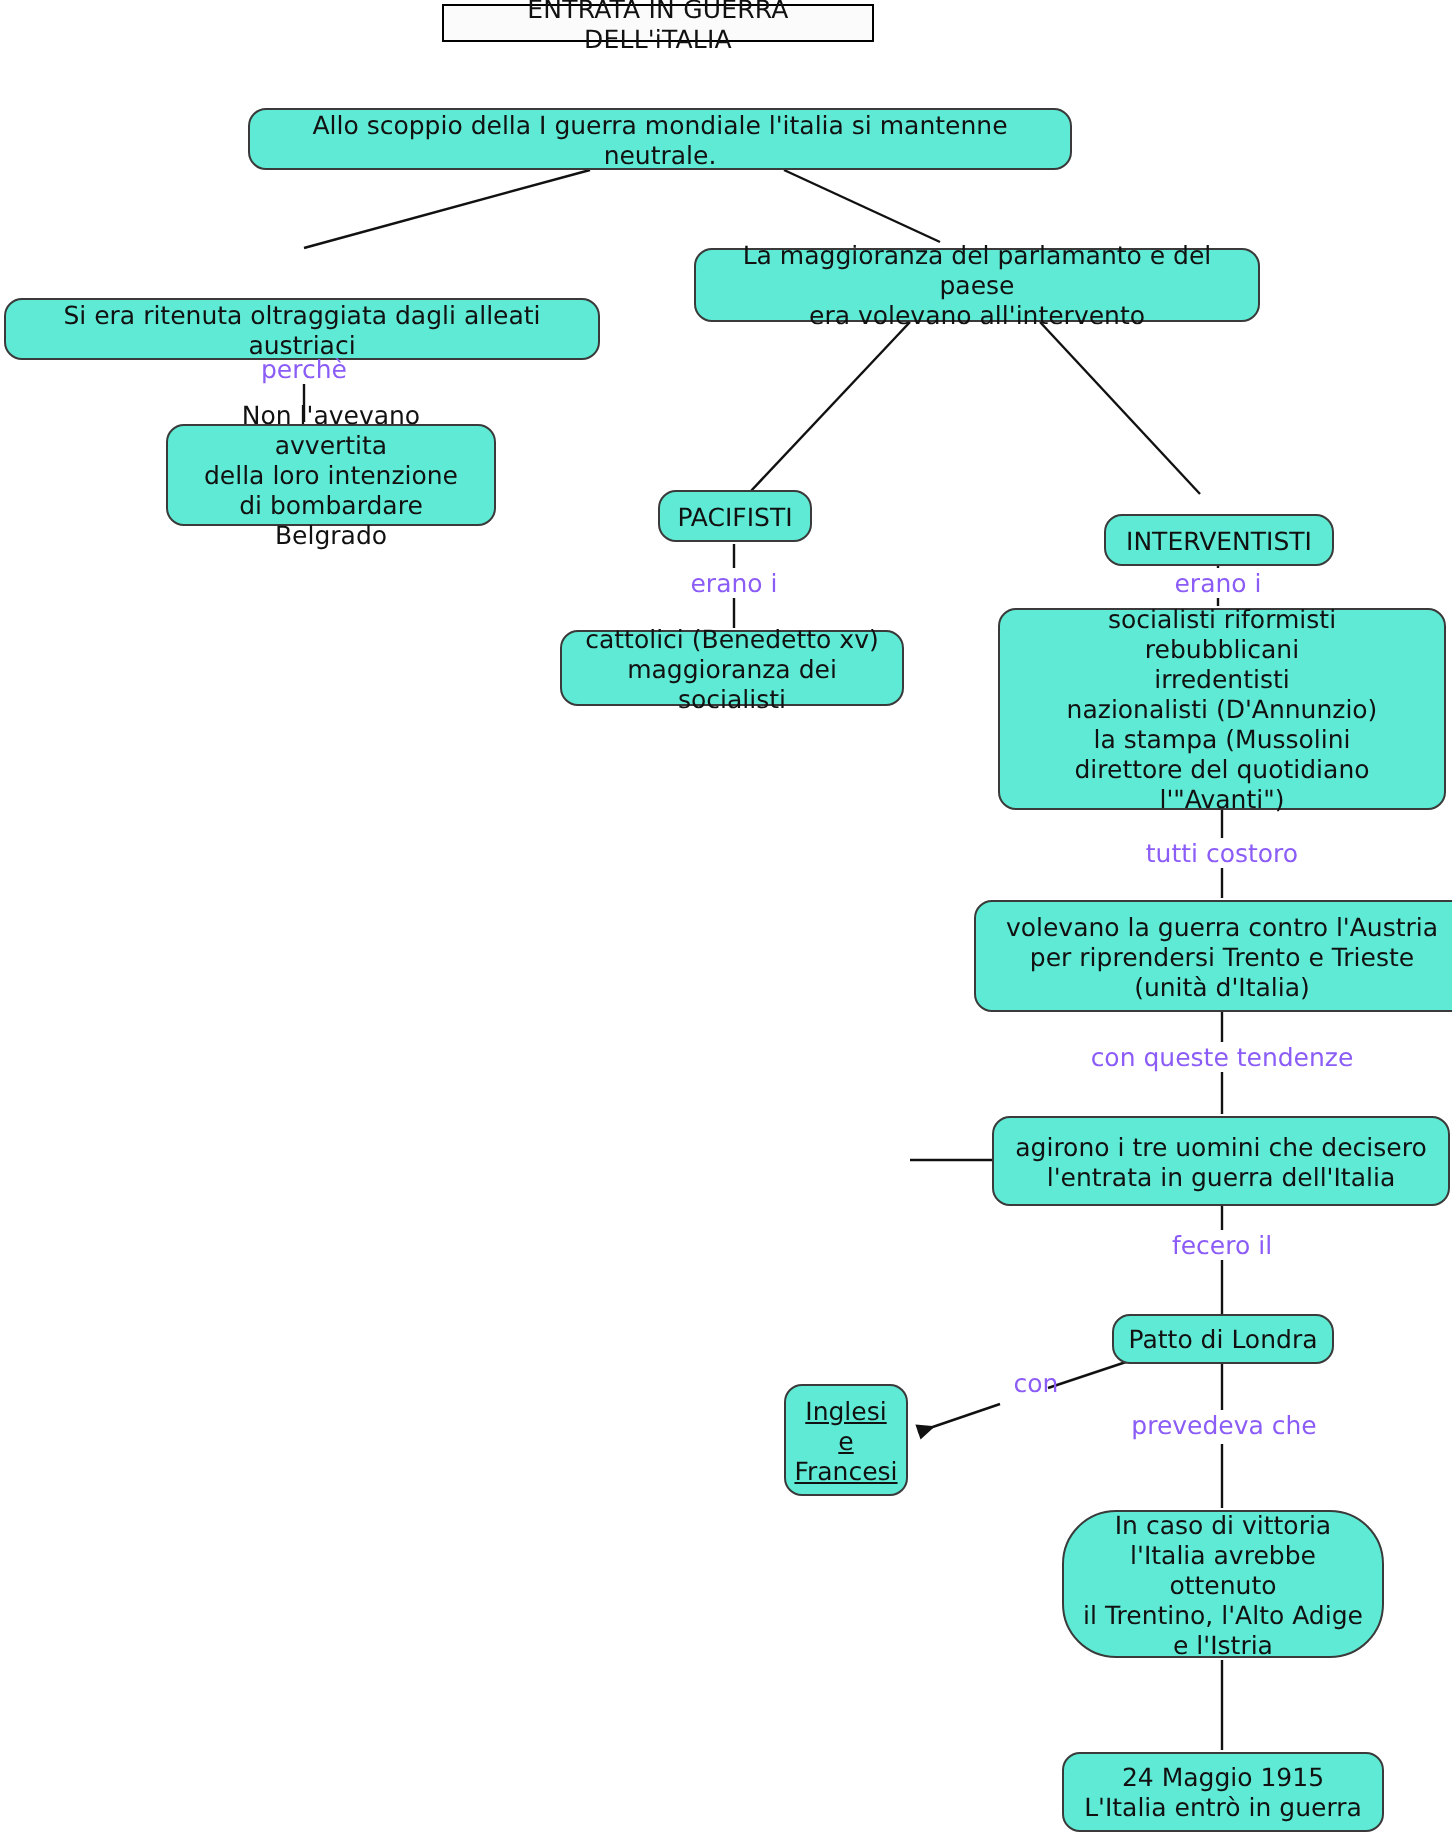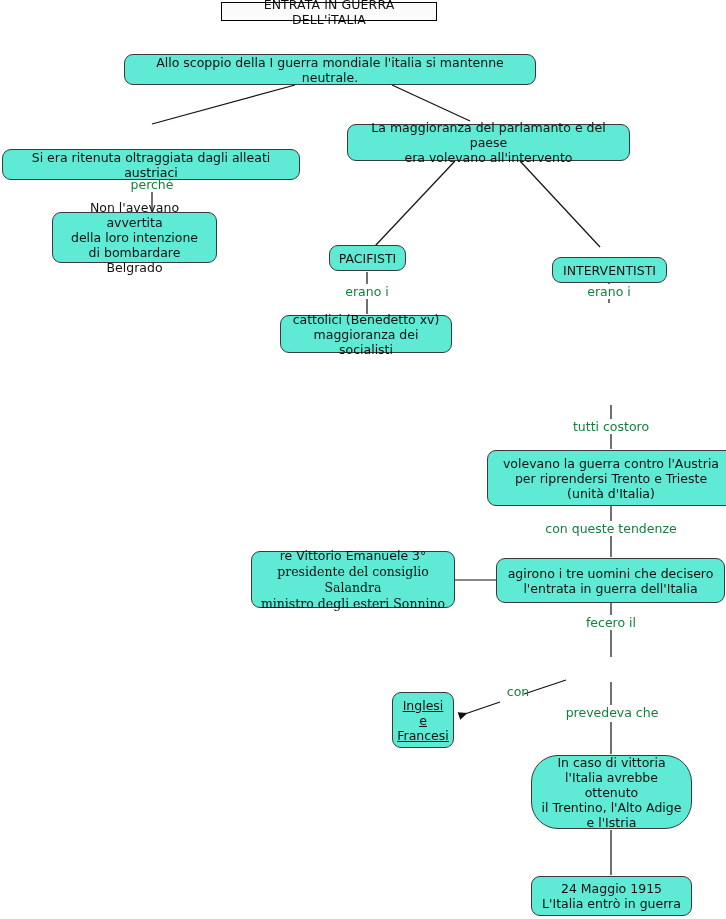--- a/index.html
+++ b/index.html
@@ -53,21 +53,21 @@
     font-size: 12.5px;
     line-height: 16px;
   }
   .node.serif-box .first-line {
     font-family: "DejaVu Sans", "Liberation Sans", sans-serif;
   }
   .link-label {
     position: absolute;
     font-size: 12.5px;
     line-height: 14px;
-    color: #15803d;
+    color: #8b5cf6;
     text-align: center;
     white-space: pre;
     background: transparent;
     z-index: 3;
   }
 </style>
 </head>
 <body>
 
 <div id="canvas">
@@ -122,55 +122,57 @@
 
   <div class="node" style="left:124px; top:54px; width:412px; height:31px;">Allo scoppio della I guerra mondiale l'italia si mantenne neutrale.</div>
 
   <div class="node" style="left:2px; top:126px; width:298px; height:31px;margin-top:23px;">Si era ritenuta oltraggiata dagli alleati austriaci</div>
 
   <div class="node" style="left:347px; top:124px; width:283px; height:37px;">La maggioranza del parlamanto e del paese
 era volevano all'intervento</div>
 
   <div class="link-label" style="left:112px; top:178px; width:80px;">perchè</div>
 
-  <div class="node" style="left:52px; top:212px; width:165px; height:51px;">Non l'avevano avvertita
+  <div class="node" style="left:83px; top:212px; width:165px; height:51px;">Non l'avevano avvertita
 della loro intenzione
 di bombardare Belgrado</div>
 
   <div class="node" style="left:329px; top:245px; width:77px; height:26px;">PACIFISTI</div>
 
   <div class="node" style="left:552px; top:245px; width:115px; height:26px;margin-top:12px;">INTERVENTISTI</div>
 
   <div class="link-label" style="left:327px; top:285px; width:80px;">erano i</div>
 
   <div class="link-label" style="left:569px; top:285px; width:80px;">erano i</div>
 
   <div class="node" style="left:280px; top:315px; width:172px; height:38px;">cattolici (Benedetto xv)
 maggioranza dei socialisti</div>
 
+  <div class="node" style="left:499px; top:304px; width:224px; height:101px;">socialisti riformisti
+rebubblicani
+irredentisti
+nazionalisti (D'Annunzio)
+la stampa (Mussolini
+direttore del quotidiano l'"Avanti")</div>
 
   <div class="link-label" style="left:551px; top:420px; width:120px;">tutti costoro</div>
 
   <div class="node" style="left:487px; top:450px; width:248px; height:56px;">volevano la guerra contro l'Austria
 per riprendersi Trento e Trieste
 (unità d'Italia)</div>
 
   <div class="link-label" style="left:536px; top:522px; width:150px;">con queste tendenze</div>
 
-  <div class="node serif-box" style="left:251px; top:551px; width:204px; height:57px; flex-direction:column;">
-    <span class="first-line">re Vittorio Emanuele 3°</span>
-    <span>presidente del consiglio Salandra</span>
-    <span>ministro degli esteri Sonnino</span>
-  </div>
 
   <div class="node" style="left:496px; top:558px; width:229px; height:45px;">agirono i tre uomini che decisero
 l'entrata in guerra dell'Italia</div>
 
   <div class="link-label" style="left:571px; top:616px; width:80px;">fecero il</div>
 
+  <div class="node" style="left:556px; top:657px; width:111px; height:25px;">Patto di Londra</div>
 
   <div class="link-label" style="left:497px; top:685px; width:42px;">con</div>
 
   <div class="node" style="left:392px; top:692px; width:62px; height:56px;text-decoration:underline;">Inglesi
 e
 Francesi</div>
 
   <div class="link-label" style="left:551px; top:706px; width:122px;">prevedeva che</div>
 
   <div class="node" style="left:531px; top:755px; width:161px; height:74px;border-radius:27px;">In caso di vittoria

